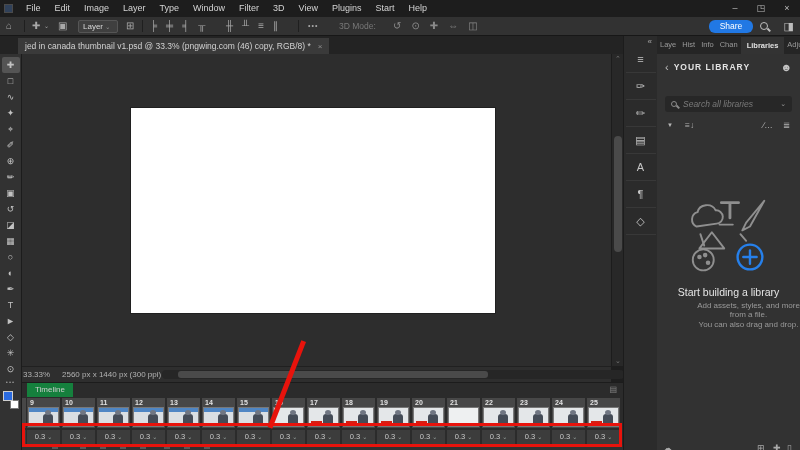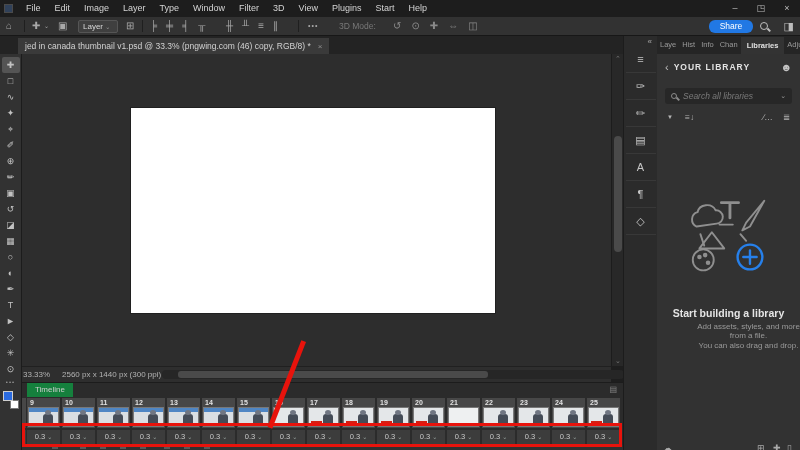--- a/index.html
+++ b/index.html
@@ -85,29 +85,29 @@
 
   
   #libraries { position:absolute; left:657px; top:36px; width:143px; height:414px; background:#323232; }
   #lib-tabs { height:18px; background:#252525; display:flex; align-items:center; }
   .lib-tab { font-size:7.5px; color:#9a9a9a; padding:0 3px; line-height:16px; white-space:nowrap; }
   .lib-tab.active { background:#333333; color:#e2e2e2; font-weight:bold; line-height:17px; padding:0 6px; }
   #lib-header { display:flex; align-items:center; height:26px; padding:0 8px; }
   #lib-back { color:#bdbdbd; font-size:11px; margin-right:5px; }
   #lib-title { color:#e2e2e2; font-size:8.5px; font-weight:bold; letter-spacing:1px; }
   #lib-avatar { margin-left:auto; color:#c4c4c4; font-size:11px; }
-  #lib-search { position:relative; margin:8px 8px 0; height:16px; background:#272727; border-radius:3px; display:flex; align-items:center; padding:0 6px; }
+  #lib-search { position:relative; margin:16px 8px 0; height:16px; background:#272727; border-radius:3px; display:flex; align-items:center; padding:0 6px; }
   #lib-search .mag { position:relative; top:0; width:6px; height:6px; border-color:#8a8a8a; }
   #lib-search .mag::after { background:#8a8a8a; }
   #search-ph { color:#7a7a7a; font-size:8.5px; font-style:italic; margin-left:6px; }
   #search-chev { margin-left:auto; color:#999; font-size:7px; }
   #lib-filter-row { display:flex; align-items:center; padding:8px 10px 0; color:#b5b5b5; font-size:8.5px; gap:12px; }
   #lib-filter-row .right { margin-left:auto; display:flex; gap:10px; }
   #lib-empty { position:absolute; left:0; top:160px; width:143px; text-align:center; }
-  #lib-empty-title { color:#e5e5e5; font-size:10.5px; font-weight:bold; margin-top:25px; }
+  #lib-empty-title { color:#e5e5e5; font-size:10.5px; font-weight:normal; margin-top:4px; }
   .lib-empty-line { color:#9a9a9a; font-size:8px; margin-top:3px;margin-left:40px; }
   #lib-footer { position:absolute; left:0; top:407px; width:143px; height:7px; overflow:hidden; color:#aaa; }
   #lib-footer .fi { position:absolute; font-size:9px; top:0; }
 
   
   #anno-box { position:absolute; left:22px; top:423px; width:600px; height:24px; border:3px solid #e8130c; z-index:60; }
   #anno-line { position:absolute; left:306px; top:342px; width:93px; height:5px; background:#e8130c; transform-origin:0 0; transform:rotate(111.3deg); z-index:60; }
   #anno-text { position:absolute; left:238px; top:316px; width:146px; text-align:center; color:#e8130c; font-size:18px; font-weight:800; letter-spacing:0.3px; z-index:60; -webkit-text-stroke:0.6px #e8130c; }
 </style>
 </head>

